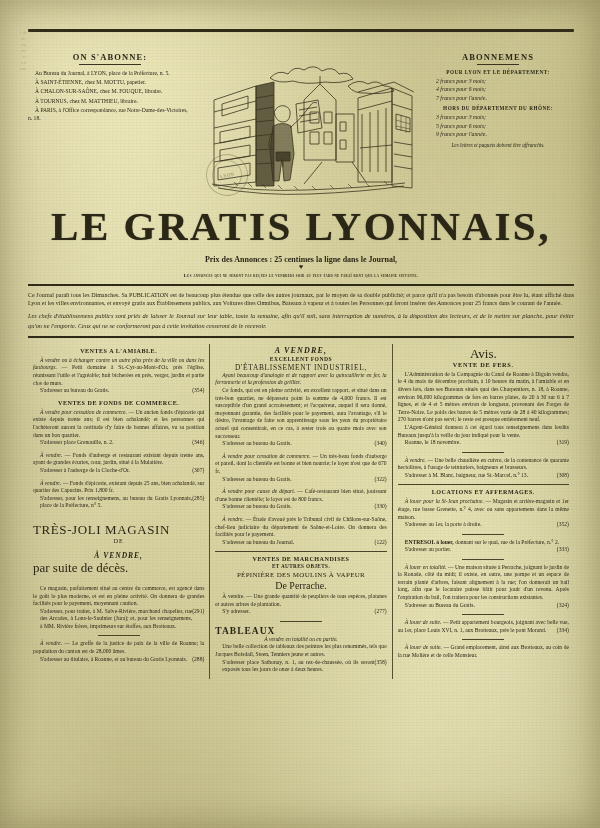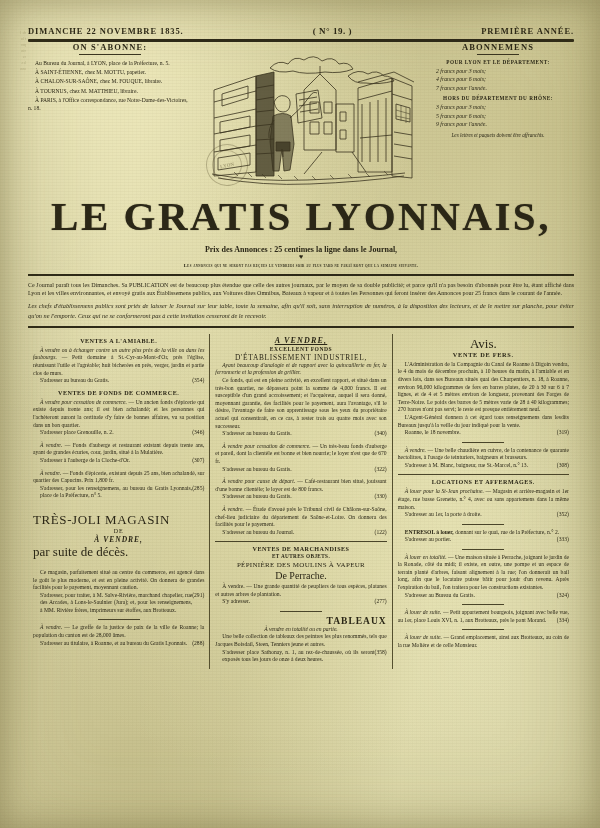--- a/index.html
+++ b/index.html
@@ -45,21 +45,21 @@
 
   
   .topline{display:flex;align-items:baseline;justify-content:space-between;
     font-family:"Liberation Serif",serif;}
   .topline .dateline{font-size:8.5px;font-weight:bold;letter-spacing:.9px;}
   .topline .issue{font-size:9px;font-weight:bold;letter-spacing:.5px;}
   .topline .year{font-size:8.5px;font-weight:bold;letter-spacing:.9px;}
   .rule-thick{height:3px;background:#2c2817;margin-top:3px;border-radius:1px;}
 
   
-  .headwrap{display:flex;margin-top:0;}
+  .headwrap{display:flex;margin-top:20px;}
   .head-col{width:164px;}
   .head-mid{flex:1;position:relative;}
   .head-right{width:152px;font-family:Liberation Serif, serif;}
 
   .hd-title{text-align:center;font-weight:bold;font-size:8.5px;letter-spacing:1.1px;
     margin-bottom:2px;}
   .hd-rule{width:62px;height:1px;background:#3a3520;margin:1px auto 4px;}
   .hd-rule.w40{width:42px;}
   .sub-line{font-size:5.6px;line-height:8.2px;text-indent:7px;margin-bottom:1px;}
 
@@ -119,56 +119,51 @@
   .adfoot .left{padding-left:7px;}
   .sep{width:42px;height:.9px;background:#4a452a;margin:4px auto 4px;}
   .sep-wide{width:100%;height:.9px;background:#4a452a;margin:4px 0;}
 
   .big-title{font-size:13px;letter-spacing:.6px;margin-top:12px;
     line-height:15px;}
   .big-de{text-align:center;font-size:6px;letter-spacing:1px;margin:1px 0;}
   .big-word{text-align:center;font-weight:bold;font-size:22px;letter-spacing:.4px;
     line-height:24px;}
   .big-av{text-align:center;font-style:italic;font-weight:bold;font-size:7.5px;
-    letter-spacing:1px;margin-top:1px;}
+    letter-spacing:1px;margin-top:7px;}
   .big-sub{text-align:left;font-size:13px;margin-bottom:9px;}
 
   .mid-av{text-align:center;font-style:italic;font-weight:bold;font-size:8px;
-    letter-spacing:1.2px;margin-top:2px;text-decoration:underline;}
+    letter-spacing:1.2px;margin-top:2px;}
   .mid-ex{text-align:center;font-size:5.6px;letter-spacing:.5px;font-variant:small-caps;
     font-weight:bold;margin-top:1px;}
   .mid-et{text-align:center;font-size:7.4px;letter-spacing:.7px;margin-top:1px;
     font-variant:small-caps;}
   .pep{text-align:center;font-size:7px;letter-spacing:.3px;margin-top:1px;}
   .perrache{text-align:center;font-size:10px;margin:1px 0 2px;}
-  .tableaux{text-align:right;font-weight:bold;font-size:9.5px;letter-spacing:1px;
+  .tableaux{text-align:left;font-weight:bold;font-size:9.5px;letter-spacing:1px;
     margin-top:3px;}
   .avis{text-align:center;font-size:13px;margin-top:2px;line-height:15px;}
   .avis-sub{text-align:center;font-weight:bold;font-size:6.3px;letter-spacing:.7px;
     font-variant:small-caps;margin-bottom:3px;}
 </style>
 </head>
 <body>
 
 <div class="paper"></div>
 <div class="grain"></div>
 
 <div class="sheet">
 
   <div class="bleed-left">
     de l<br>t la<br>pro<br>vin<br>ce<br>les<br>ann
   </div>
 
   <div class="content">
 
-    <div class="topline">
-      <span class="dateline">DIMANCHE 22 NOVEMBRE 1835.</span>
-      <span class="issue">( N° 19. )</span>
-      <span class="year">PREMIÈRE ANNÉE.</span>
-    </div>
     <div class="rule-thick"></div>
 
     <div class="headwrap">
 
       <div class="head-col">
         <div class="hd-title">ON S'ABONNE:</div>
         <div class="hd-rule"></div>
         <div class="sub-line">Au Bureau du Journal, à LYON, place de la Préfecture, n. 5.</div>
         <div class="sub-line">À SAINT-ÉTIENNE, chez M. MOTTU, papetier.</div>
         <div class="sub-line">À CHALON-SUR-SAÔNE, chez M. FOUQUE, libraire.</div>

